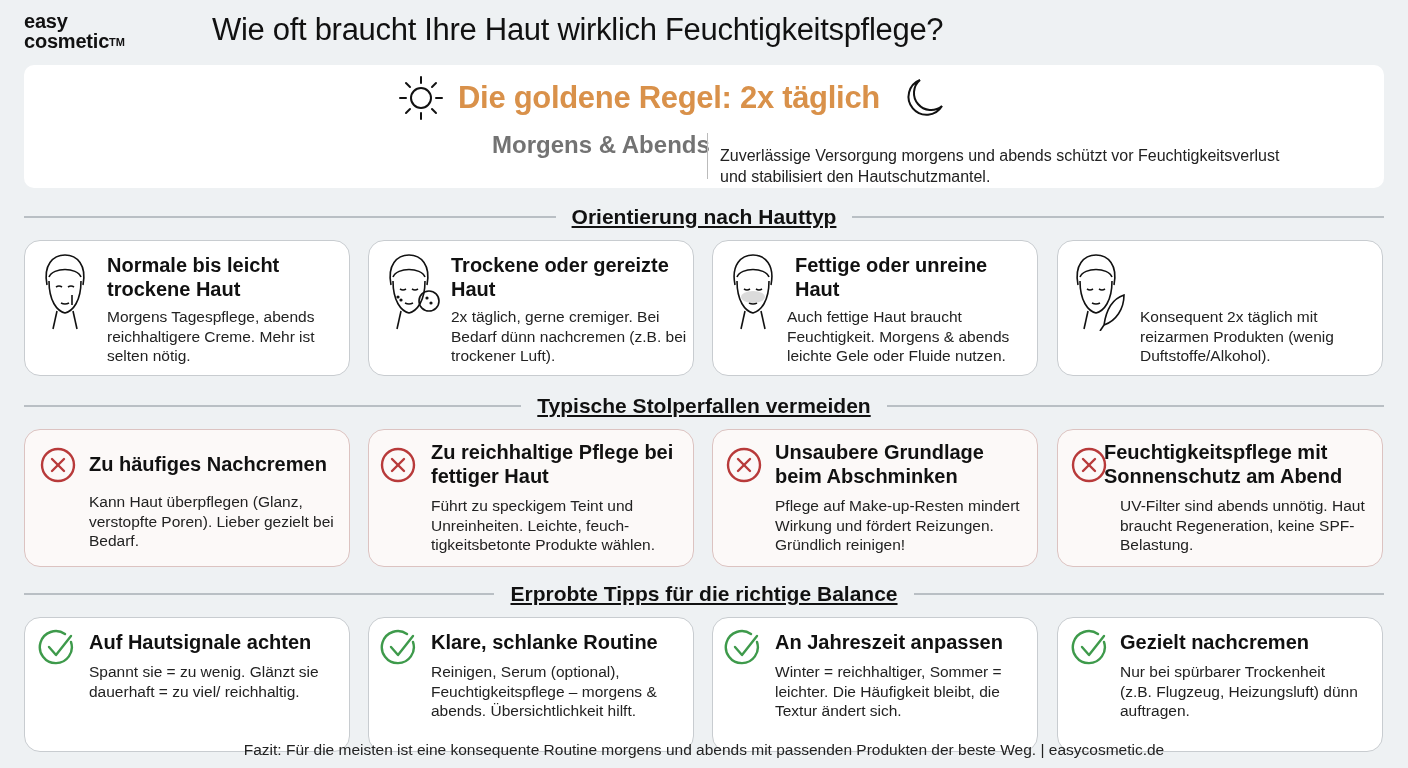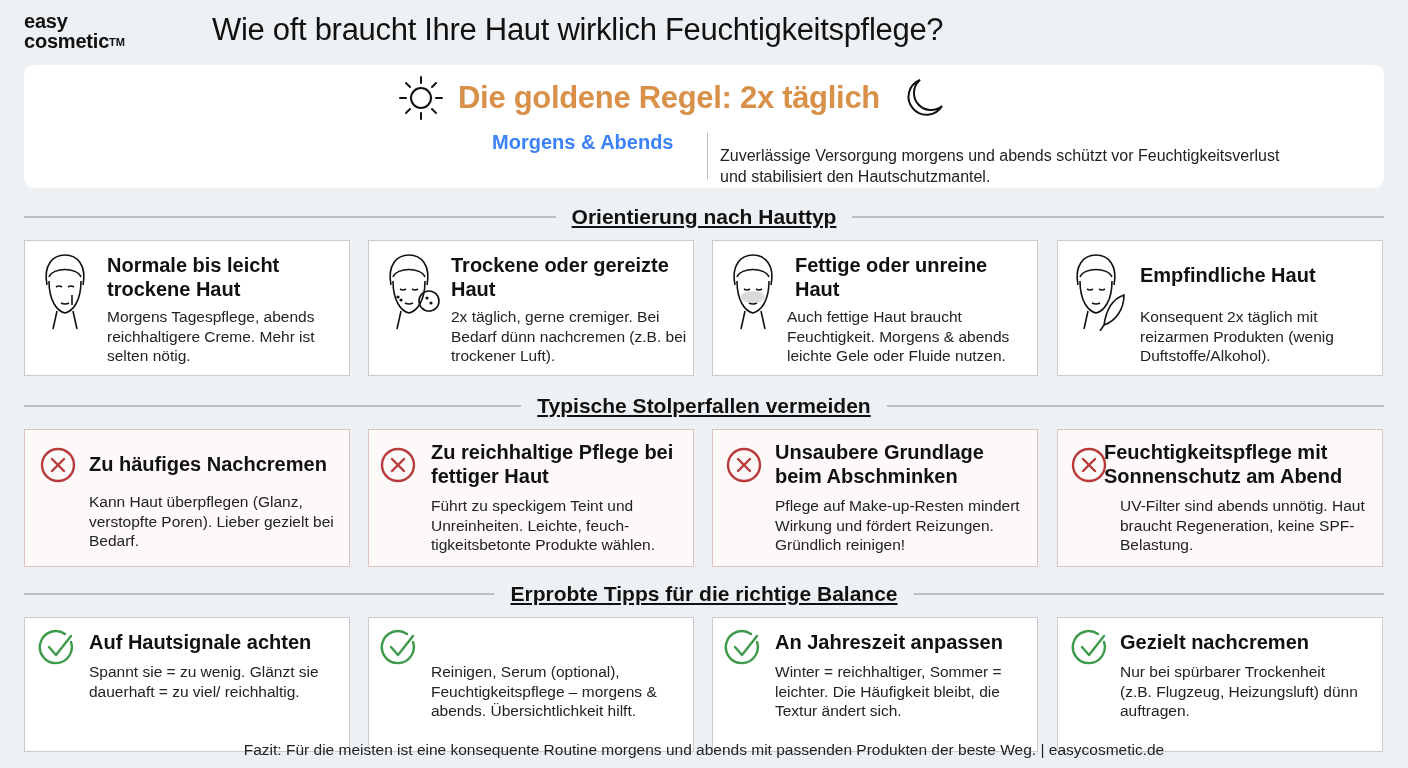--- a/index.html
+++ b/index.html
@@ -23,36 +23,36 @@
   }
   .rule-card {
     position: absolute; left: 24px; top: 65px; width: 1360px; height: 123px;
     background: #fff; border-radius: 10px;
   }
   .rule-head {
     position: absolute; left: 374px; top: 10px; display: flex; align-items: center; gap: 14px;
   }
   .rule-title { font-size: 31px; font-weight: 700; color: #d9914a; letter-spacing: -0.3px; white-space: nowrap; }
   .rule-sub {
-    position: absolute; left: 468px; top: 66px; font-size: 20px; font-weight: 700; color: #3b82f6;
+    position: absolute; left: 468px; top: 66px; font-size: 24px; font-weight: 700; color: #737373;
   }
   .rule-divider { position: absolute; left: 683px; top: 68px; width: 1px; height: 46px; background: #bbb; }
   .rule-desc {
     position: absolute; left: 696px; top: 80px; width: 560px;
     font-size: 16px; line-height: 21px; color: #222;
   }
   .section-head {
     position: absolute; left: 24px; width: 1360px; height: 30px;
     display: flex; align-items: center; text-decoration: underline;
   }
   .section-head .line { flex: 1; height: 2px; background: #b9bfc4; }
   .section-head .label { padding: 0 16px; font-size: 21px; font-weight: 700; white-space: nowrap; color: #111; }
   .card {
     position: absolute; width: 326px; height: 136px;
-    background: #fff; border: 1px solid #c8ccd0; border-radius: 0;
+    background: #fff; border: 1px solid #c8ccd0; border-radius: 16px;
   }
   .card.warn { background: #fcf9f8; border-color: #dcc3c1; height: 138px; }
   .card.tip { height: 135px; }
   .card .icon { position: absolute; }
   .card .title {
     position: absolute; font-size: 20px; font-weight: 700; line-height: 24px; color: #111;
   }
   .card .body {
     position: absolute; font-size: 15.5px; line-height: 19.5px; color: #222;
   }
@@ -156,21 +156,20 @@
     <path d="M8 34 C4 14 14 4 26 4 C38 4 48 14 44 34"></path>
       <path d="M10 26 C14 16 38 16 42 26"></path>
     <path d="M10 30 C10 50 18 60 26 62 C34 60 42 50 42 30"></path>
     <path d="M17 38 q3 2 6 0"></path>
       <path d="M29 38 q3 2 6 0"></path>
       <path d="M22 52 q4 2 8 0"></path>
     <path d="M18 60 L14 78"></path>
       <path d="M54 44 C42 48 36 60 34 74 C46 70 54 58 54 44 Z"></path>
       <line x1="34" y1="74" x2="30" y2="80"></line>
   </svg>
-  <div class="title" style="left:82px;top:22px;width:240px">Empfindliche Haut</div>
   <div class="body" style="left:82px;top:66px;width:240px">Konsequent 2x täglich mit reizarmen Produkten (wenig Duftstoffe/Alkohol).</div>
 </div>
 
 <div class="section-head" style="top:391px">
   <div class="line"></div>
   <div class="label">Typische Stolperfallen vermeiden</div>
   <div class="line"></div>
 </div>
 
 <div class="card warn" style="left:24px;top:429px">
@@ -226,20 +225,21 @@
   </svg>
   <div class="title" style="left:64px;top:12px;width:256px">Auf Hautsignale achten</div>
   <div class="body" style="left:64px;top:44px;width:240px">Spannt sie = zu wenig. Glänzt sie dauerhaft = zu viel/ reichhaltig.</div>
 </div>
 
 <div class="card tip" style="left:368px;top:617px">
   <svg class="icon" style="left:10px;top:10px" width="40" height="40" viewBox="0 0 40 40" fill="none" stroke="#3e9a4b" stroke-width="2.4" stroke-linecap="round" stroke-linejoin="round">
     <path d="M34 14 A16 16 0 1 1 28 6"></path>
       <polyline points="12,19 19,27 34,8"></polyline>
   </svg>
+  <div class="title" style="left:62px;top:12px;width:256px">Klare, schlanke Routine</div>
   <div class="body" style="left:62px;top:44px;width:258px">Reinigen, Serum (optional), Feuchtigkeitspflege – morgens &amp; abends. Übersichtlichkeit hilft.</div>
 </div>
 
 <div class="card tip" style="left:712px;top:617px">
   <svg class="icon" style="left:10px;top:10px" width="40" height="40" viewBox="0 0 40 40" fill="none" stroke="#3e9a4b" stroke-width="2.4" stroke-linecap="round" stroke-linejoin="round">
     <path d="M34 14 A16 16 0 1 1 28 6"></path>
       <polyline points="12,19 19,27 34,8"></polyline>
   </svg>
   <div class="title" style="left:62px;top:12px;width:256px">An Jahreszeit anpassen</div>
   <div class="body" style="left:62px;top:44px;width:256px">Winter = reichhaltiger, Sommer = leichter. Die Häufigkeit bleibt, die Textur ändert sich.</div>

